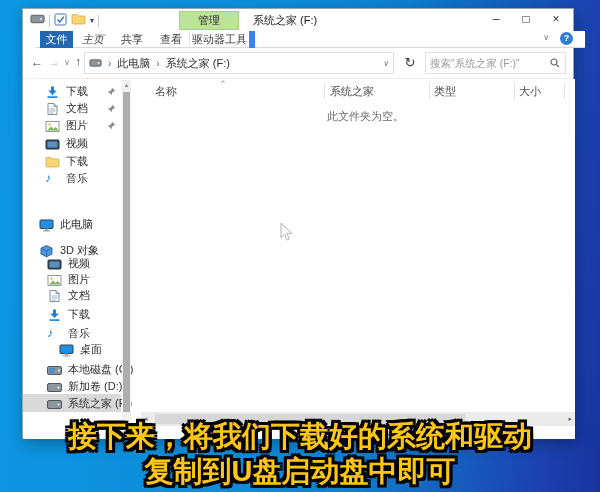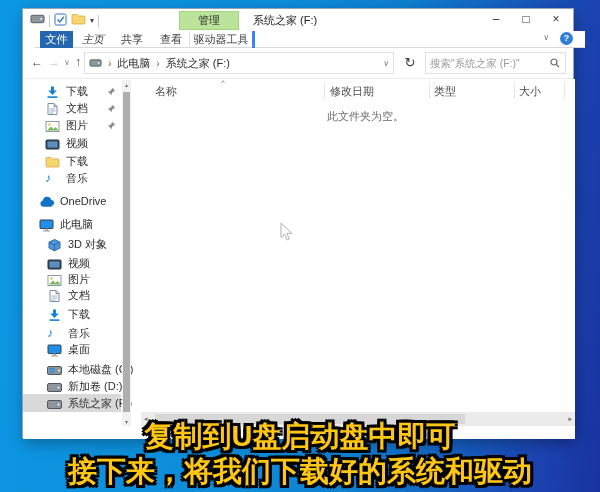--- a/index.html
+++ b/index.html
@@ -23,21 +23,21 @@
   .win-controls { position:absolute; right:2px; top:0; display:flex; }
   .win-btn { width:30px; height:21px; text-align:center; line-height:20px; font-size:12px; color:#333; }
 
   
   .tabsrow { position:absolute; left:12px; top:22px; width:100%; height:17px; background:#fff; border-bottom:1px solid #d9d9d9; }
   .tab { position:absolute; top:0; height:17px; font-size:11px; color:#3b3b3b; text-align:center; line-height:16px; }
   .tab-file { left:5px; width:33px; background:#2566b0; color:#fff; }
   .tab-home { left:42px; width:32px;font-style:italic; }
   .tab-share { left:81px; width:32px; }
   .tab-view { left:120px; width:32px; }
-  .tab-drive { left:154px; width:66px; border-left:1px solid #e2e2e2; border-right:3px solid #3b82f6; }
+  .tab-drive { left:154px; width:66px; border-left:1px solid #e2e2e2; border-right:6px solid #3b82f6; }
   .ribbon-collapse { position:absolute; right:36px; top:2px; font-size:8px; color:#777; }
   .help-btn { position:absolute; right:12px; top:1px; width:13px; height:13px; border-radius:50%;
               background:#2f7fd6; color:#fff; font-size:9px; font-weight:bold; text-align:center; line-height:13px; }
 
   
   .addrrow { position:absolute; left:0; top:40px; width:100%; height:30px; background:#fff; border-bottom:1px solid #ececec; }
   .nav-glyph { position:absolute; top:6px; font-size:12px; color:#4a4a4a; }
   .addr-box { position:absolute; left:61px; top:3px; width:310px; height:22px; background:#fff; border:1px solid #e1e1e1;
               display:flex; align-items:center; font-size:11px; color:#2e2e2e; padding:0 4px; }
   .crumb-sep { color:#666; font-size:10px; margin:0 6px; }
@@ -243,35 +243,29 @@
           <span class="ic"><svg width="15" height="14" viewBox="0 0 15 14">
               <use href="#i-folder"></use>
             </svg></span>
           <span>下载</span>
         </div>
       <div class="srow" style="top:90px;padding-left:22px">
           <span class="ic note">♪</span>
           <span>音乐</span>
         </div>
 
-      <div class="srow" style="top:113px;padding-left:16px">
-          <span class="ic"><svg width="15" height="13" viewBox="0 0 14 12">
-              <use href="#i-cloud"></use>
-            </svg></span>
-          <span>OneDrive</span>
-        </div>
 
       <div class="srow" style="top:136px;padding-left:16px">
           <span class="ic"><svg width="15" height="14" viewBox="0 0 15 14">
               <use href="#i-monitor"></use>
             </svg></span>
           <span>此电脑</span>
         </div>
 
-      <div class="srow" style="top:156px;padding-left:24px">
+      <div class="srow" style="top:162px;padding-left:16px">
           <span class="ic"><svg width="15" height="14" viewBox="0 0 15 14">
               <use href="#i-cube"></use>
             </svg></span>
           <span>3D 对象</span>
         </div>
       <div class="srow" style="top:175px;padding-left:24px">
           <span class="ic"><svg width="15" height="14" viewBox="0 0 15 14">
               <use href="#i-video"></use>
             </svg></span>
           <span>视频</span>
@@ -291,21 +285,21 @@
       <div class="srow" style="top:226px;padding-left:24px">
           <span class="ic"><svg width="15" height="14" viewBox="0 0 15 14">
               <use href="#i-download"></use>
             </svg></span>
           <span>下载</span>
         </div>
       <div class="srow" style="top:245px;padding-left:24px">
           <span class="ic note">♪</span>
           <span>音乐</span>
         </div>
-      <div class="srow" style="top:261px;padding-left:24px">
+      <div class="srow" style="top:261px;padding-left:36px">
           <span class="ic"><svg width="15" height="14" viewBox="0 0 15 14">
               <use href="#i-monitor"></use>
             </svg></span>
           <span>桌面</span>
         </div>
       <div class="srow" style="top:281px;padding-left:24px">
           <span class="ic"><svg width="15" height="15" viewBox="0 0 15 15">
               <use href="#i-drive-c"></use>
             </svg></span>
           <span>本地磁盘 (C:)</span>
@@ -336,21 +330,21 @@
       <div class="sb-scroll">
         <div class="sb-thumb"></div>
         <span class="sb-arrow" style="top:1px">▴</span>
         <span class="sb-arrow" style="bottom:1px">▾</span>
       </div>
 
       <div class="content">
         <div class="hdr">
           <span class="col" style="left:14px">名称</span>
           <span class="sortcaret">^</span>
-          <span class="col" style="left:189px">修改日期</span>
+          <span class="col" style="left:189px">系统之家</span>
           <span class="col" style="left:293px">类型</span>
           <span class="col" style="left:378px">大小</span>
           <span class="colsep" style="left:183px"></span>
           <span class="colsep" style="left:288px"></span>
           <span class="colsep" style="left:373px"></span>
           <span class="colsep" style="left:423px"></span>
         </div>
         <div class="empty-msg">此文件夹为空。</div>
         <div class="hscroll">
           <span class="hs-arrow" style="left:3px">◂</span>
@@ -359,16 +353,16 @@
         </div>
       </div>
     </div>
   </div>
 
   <svg class="cursor" width="14" height="20" viewBox="0 0 14 20">
     <path d="M1 1 L1 15.5 L4.6 12.2 L7 18 L9.3 17 L6.9 11.3 L11.8 11.3 Z" fill="#fdfdfd" stroke="#b0b0b0" stroke-width="1"></path>
   </svg>
 
   <div class="subtitle">
+    <div>接下来，将我们下载好的系统和驱动</div>
     <div>复制到U盘启动盘中即可</div>
-    <div>接下来，将我们下载好的系统和驱动</div>
   </div>
 </div>
 
 </body></html>

